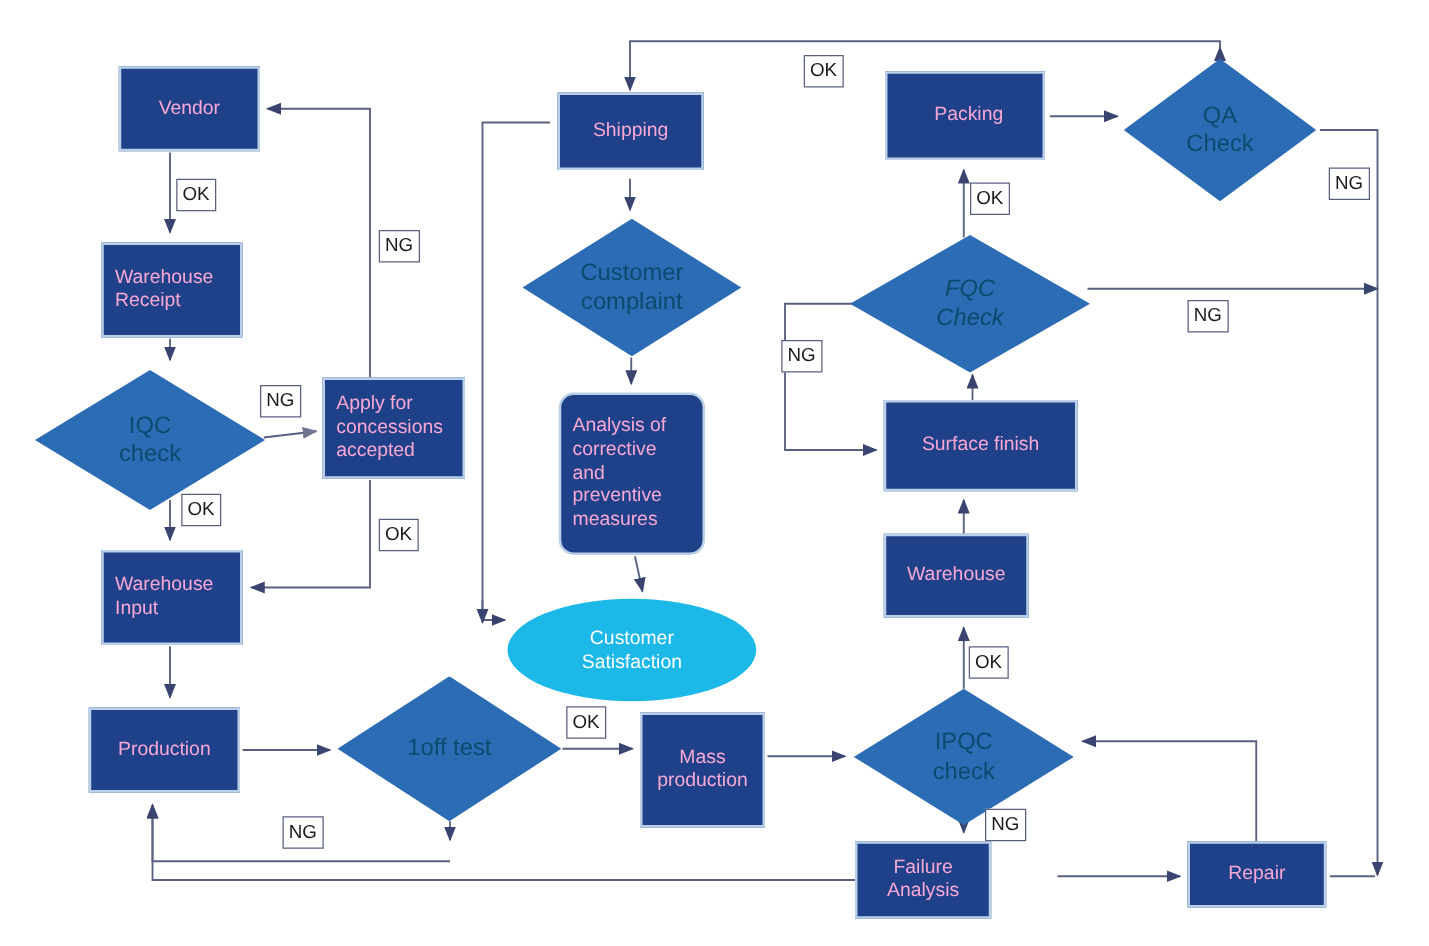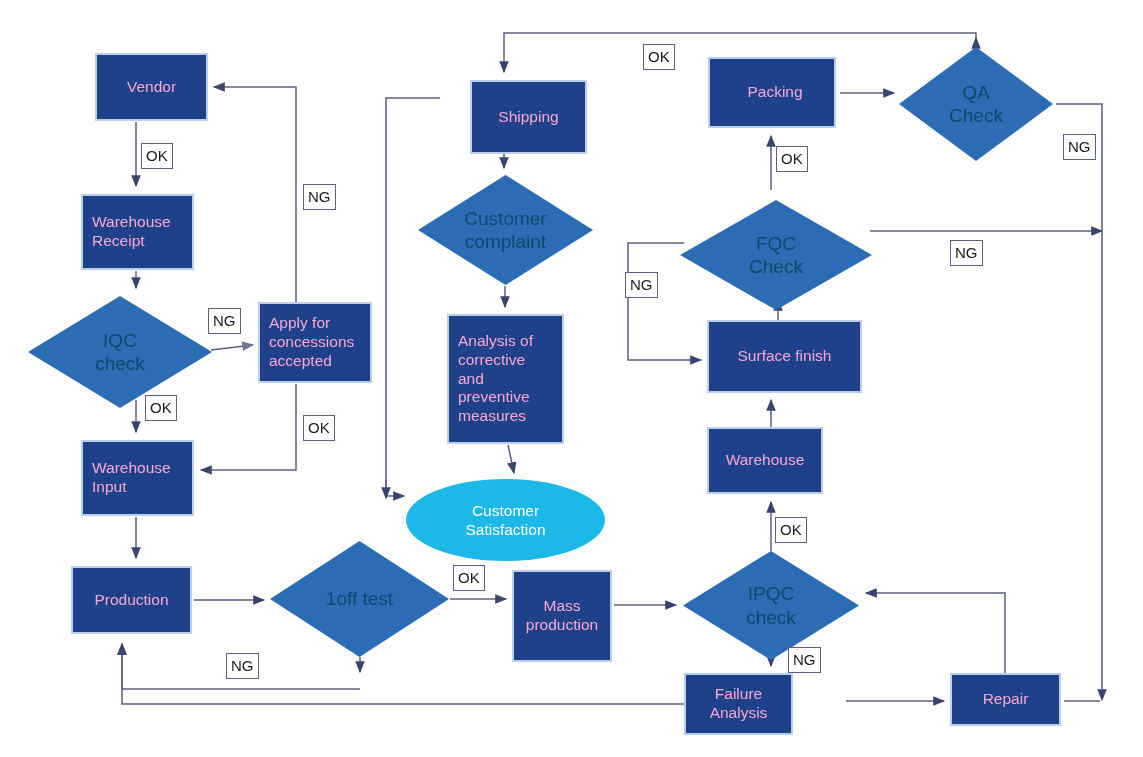--- a/index.html
+++ b/index.html
@@ -134,47 +134,47 @@
 
   <div class="diamond-wrap" style="left:270px;top:541px;width:179px;height:116px;">
     <div class="diamond-shape"></div>
     <div class="diamond-label">1off test</div>
   </div>
 
   <div class="node rect" style="left:512px;top:570px;width:100px;height:92px;">
     <span>Mass<br>production</span>
   </div>
 
-  <div class="node rect" style="left:446px;top:80px;width:117px;height:74px;margin-left:24px;">
+  <div class="node rect" style="left:446px;top:74px;width:117px;height:62px;">
     <span>Shipping</span>
   </div>
 
   <div class="diamond-wrap" style="left:418px;top:175px;width:175px;height:110px;">
     <div class="diamond-shape"></div>
     <div class="diamond-label">Customer<br>complaint</div>
   </div>
 
-  <div class="node rect left-align" style="left:447px;top:314px;width:117px;height:130px;">
+  <div class="node rect left-align" style="left:447px;top:314px;width:117px;height:130px;border-radius:12px;">
     <span>Analysis of<br>corrective<br>and<br>preventive<br>measures</span>
   </div>
 
   <div class="ellipse" style="left:406px;top:479px;width:199px;height:82px;">
     <span>Customer<br>Satisfaction</span>
   </div>
 
   <div class="node rect" style="left:708px;top:57px;width:128px;height:71px;padding-left:6px;">
     <span>Packing</span>
   </div>
 
   <div class="diamond-wrap" style="left:899px;top:47px;width:154px;height:114px;">
     <div class="diamond-shape"></div>
     <div class="diamond-label">QA<br>Check</div>
   </div>
 
-  <div class="diamond-wrap" style="left:680px;top:200px;width:192px;height:110px;">
+  <div class="diamond-wrap" style="left:680px;top:188px;width:192px;height:110px;font-style:italic;">
     <div class="diamond-shape"></div>
     <div class="diamond-label">FQC<br>Check</div>
   </div>
 
   <div class="node rect" style="left:707px;top:320px;width:155px;height:73px;">
     <span>Surface finish</span>
   </div>
 
   <div class="node rect" style="left:707px;top:427px;width:116px;height:67px;">
     <span>Warehouse</span>

